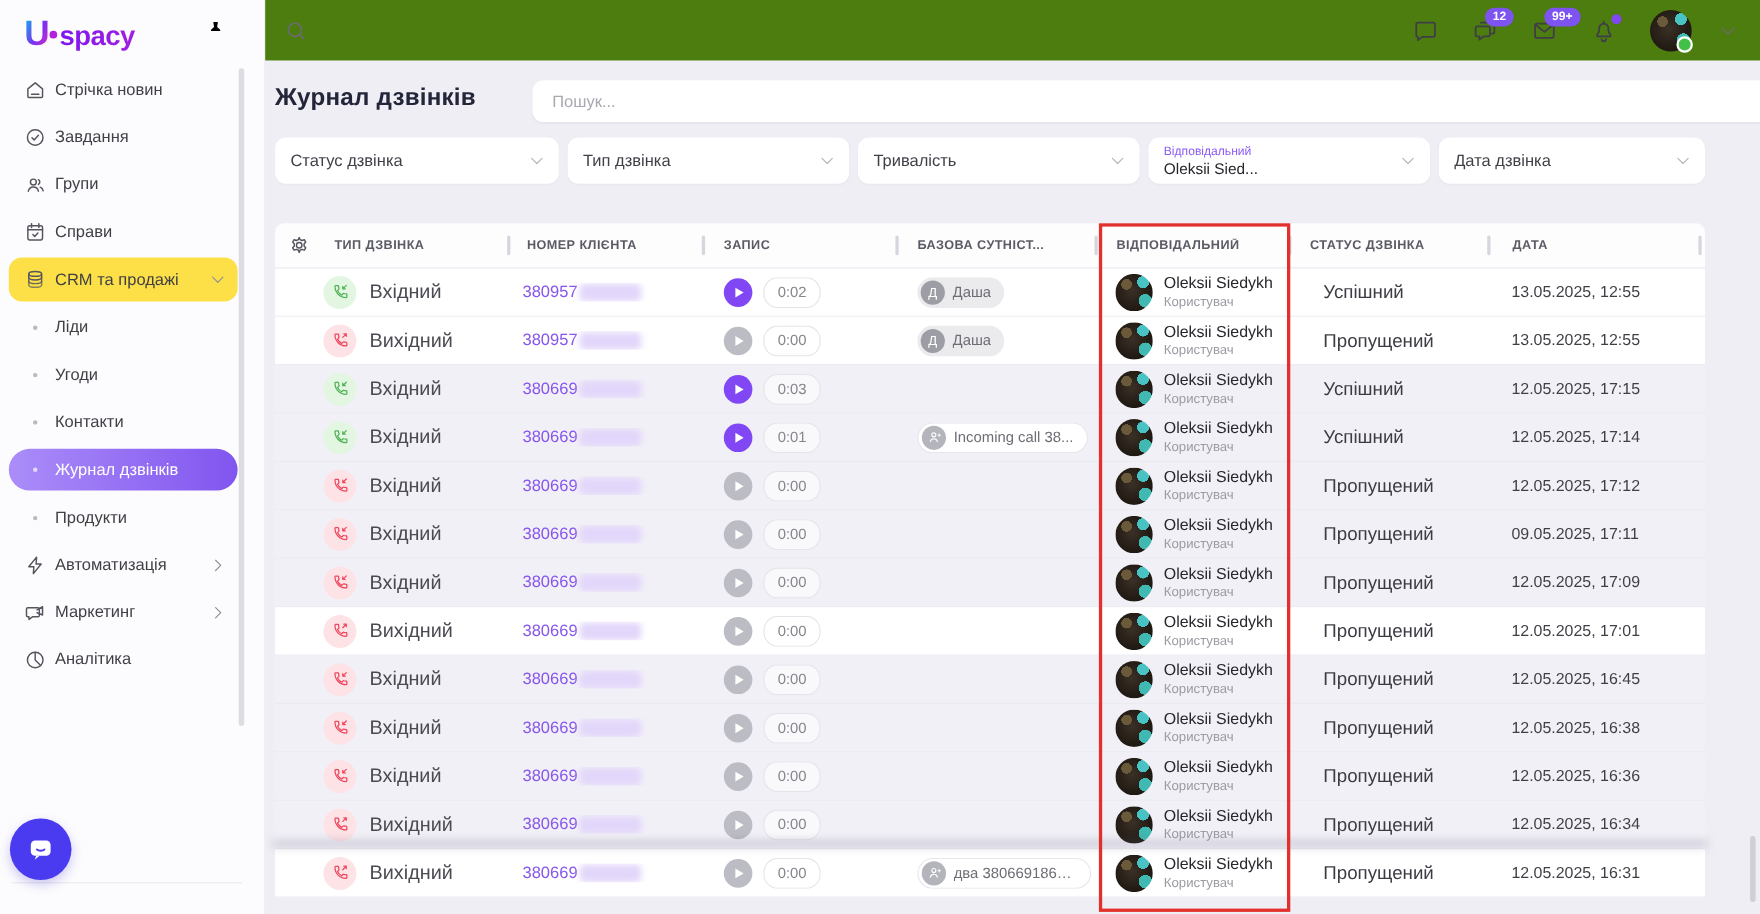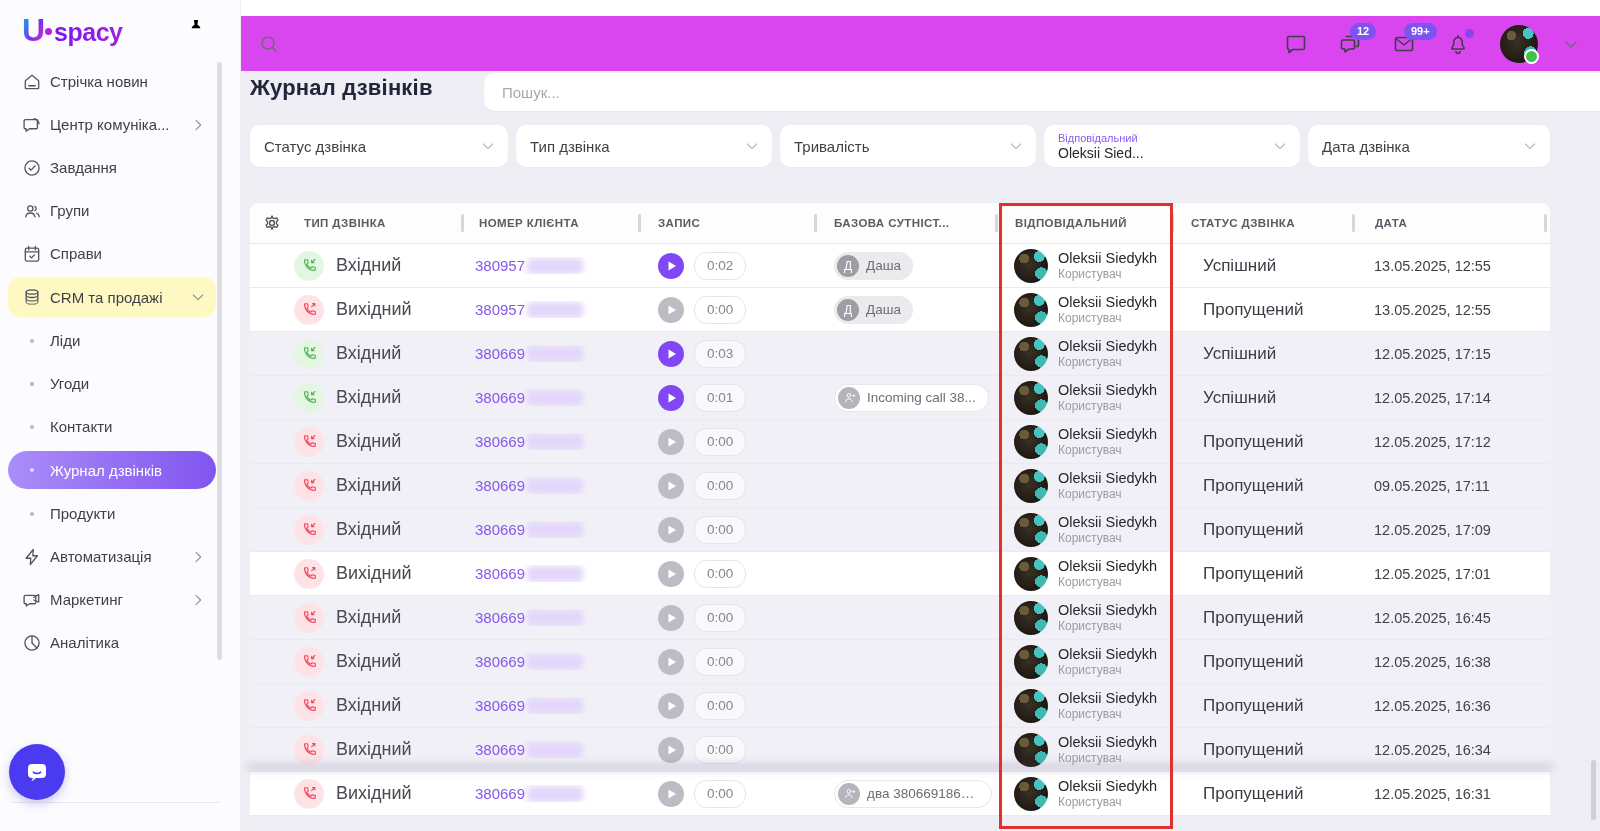--- a/index.html
+++ b/index.html
@@ -16,30 +16,30 @@
   .logo-rest{font-size:25px;font-weight:700;background:linear-gradient(90deg,#7c16f0,#a21fe0);
           -webkit-background-clip:text;background-clip:text;color:transparent;letter-spacing:-0.5px;}
   .pin{position:absolute;right:34px;top:17px;color:#a0a0ab;width:20px;height:20px;cursor:pointer;}
   #side-list{position:absolute;left:8px;top:60px;width:208px;}
   .side-item{height:43px;display:flex;align-items:center;padding:0 10px 0 14px;border-radius:12px;cursor:pointer;font-size:15px;color:#3f3f46;position:relative;}
   .side-item .si-icon{width:20px;height:20px;color:#55555e;margin-right:8px;flex:none;}
   .side-item .si-bullet{width:20px;display:flex;justify-content:center;margin-right:8px;flex:none;}
   .side-item .si-bullet::before{content:"";width:4px;height:4px;border-radius:50%;background:#b9b9c2;}
   .side-item .si-label{flex:1;white-space:nowrap;overflow:hidden;text-overflow:ellipsis;}
   .side-item .si-chev{width:16px;height:16px;color:#8f8f99;flex:none;}
-  .side-item.parent{background:#fef9c3;height:40px;margin:2px 0;}
+  .side-item.parent{background:#fde047;height:40px;margin:2px 0;}
   .side-item.active{background:linear-gradient(90deg,#ab8df9,#8155ef);color:#fff;height:38px;margin:3px 0;border-radius:19px;}
   .side-item.active .si-bullet::before{background:#e4d9ff;}
   #side-scrollbar{position:absolute;left:217px;top:62px;width:5px;height:598px;border-radius:3px;background:#dcdce2;cursor:pointer;}
   #side-divider{position:absolute;left:10px;top:802px;width:210px;height:1px;background:#e9e9ef;}
   #chat-fab{position:absolute;left:9px;top:744px;width:56px;height:56px;border-radius:50%;background:#4a3bf0;z-index:9;cursor:pointer;
             display:flex;align-items:center;justify-content:center;box-shadow:0 4px 10px rgba(60,40,200,.25);}
 
   
-  #topbar{position:absolute;left:240px;top:16px;width:1360px;height:55px;background:#d946ef;z-index:4;}
+  #topbar{position:absolute;left:240px;top:0;width:1360px;height:55px;background:#4d7c0f;z-index:4;}
   #tb-search{position:absolute;left:18px;top:17px;width:22px;height:22px;color:#6b6b73;cursor:pointer;}
   #tb-right{position:absolute;right:20px;top:0;height:55px;display:flex;align-items:center;gap:30px;}
   .tb-ic{position:relative;width:24px;height:24px;color:#3e3e46;cursor:pointer;}
   .tb-ic .ic{width:24px;height:24px;}
   .badge{position:absolute;top:-9px;left:12px;background:#7d53f2;color:#fff;font-size:11px;font-weight:700;
          border-radius:10px;padding:2px 7px;line-height:1.2;white-space:nowrap;}
   .bell-dot{position:absolute;top:-3px;right:-4px;width:9px;height:9px;border-radius:50%;background:#8247f5;}
   .avatar-wrap{position:relative;width:38px;height:38px;cursor:pointer;}
   .photo{border-radius:50%;background:
       radial-gradient(9px 9px at 74% 22%,#49c2c4 0 60%,transparent 61%),
@@ -245,32 +245,20 @@
             <use href="#i-home"></use>
           </svg>
         </span>
 
     <span class="si-label">Стрічка новин</span>
 
   </div>
       <div class="side-item">
     <span class="si-icon">
           <svg class="ic">
-            <use href="#i-comm"></use>
-          </svg>
-        </span>
-
-    <span class="si-label">Центр комуніка...</span>
-    <svg class="ic si-chev">
-          <use href="#i-chevron-right"></use>
-        </svg>
-  </div>
-      <div class="side-item">
-    <span class="si-icon">
-          <svg class="ic">
             <use href="#i-task"></use>
           </svg>
         </span>
 
     <span class="si-label">Завдання</span>
 
   </div>
       <div class="side-item">
     <span class="si-icon">
           <svg class="ic">

